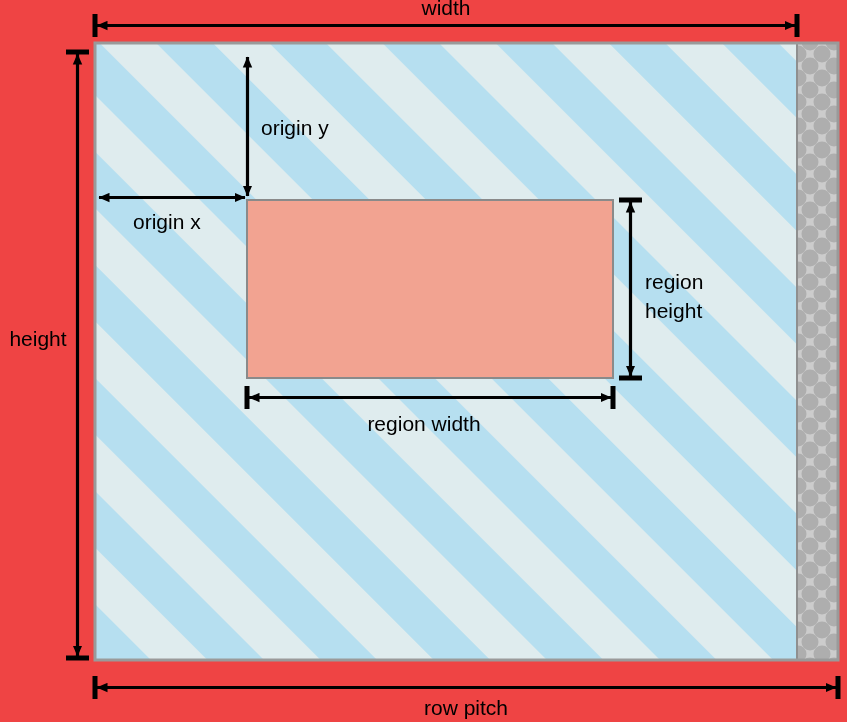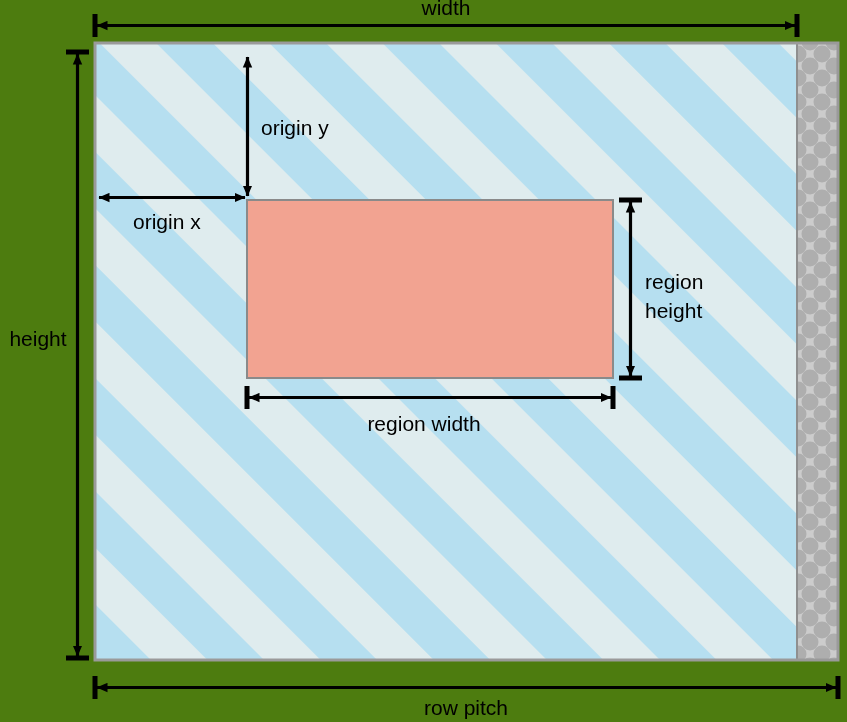--- a/index.html
+++ b/index.html
@@ -5,21 +5,21 @@
 <style>
   html,body{margin:0;padding:0;background:#ffffff;}
   body{
     font-family:"Liberation Sans", sans-serif;
     -webkit-font-smoothing:antialiased;
   }
   #stage{
     position:relative;
     width:847px;
     height:722px;
-    background:#4d7c0f;
+    background:#ef4444;
     overflow:hidden;
     text-align:right;
   }
   svg#diagram{
     position:absolute;
     left:0; top:0;
     width:847px;
     height:722px;
     display:block;
   }

